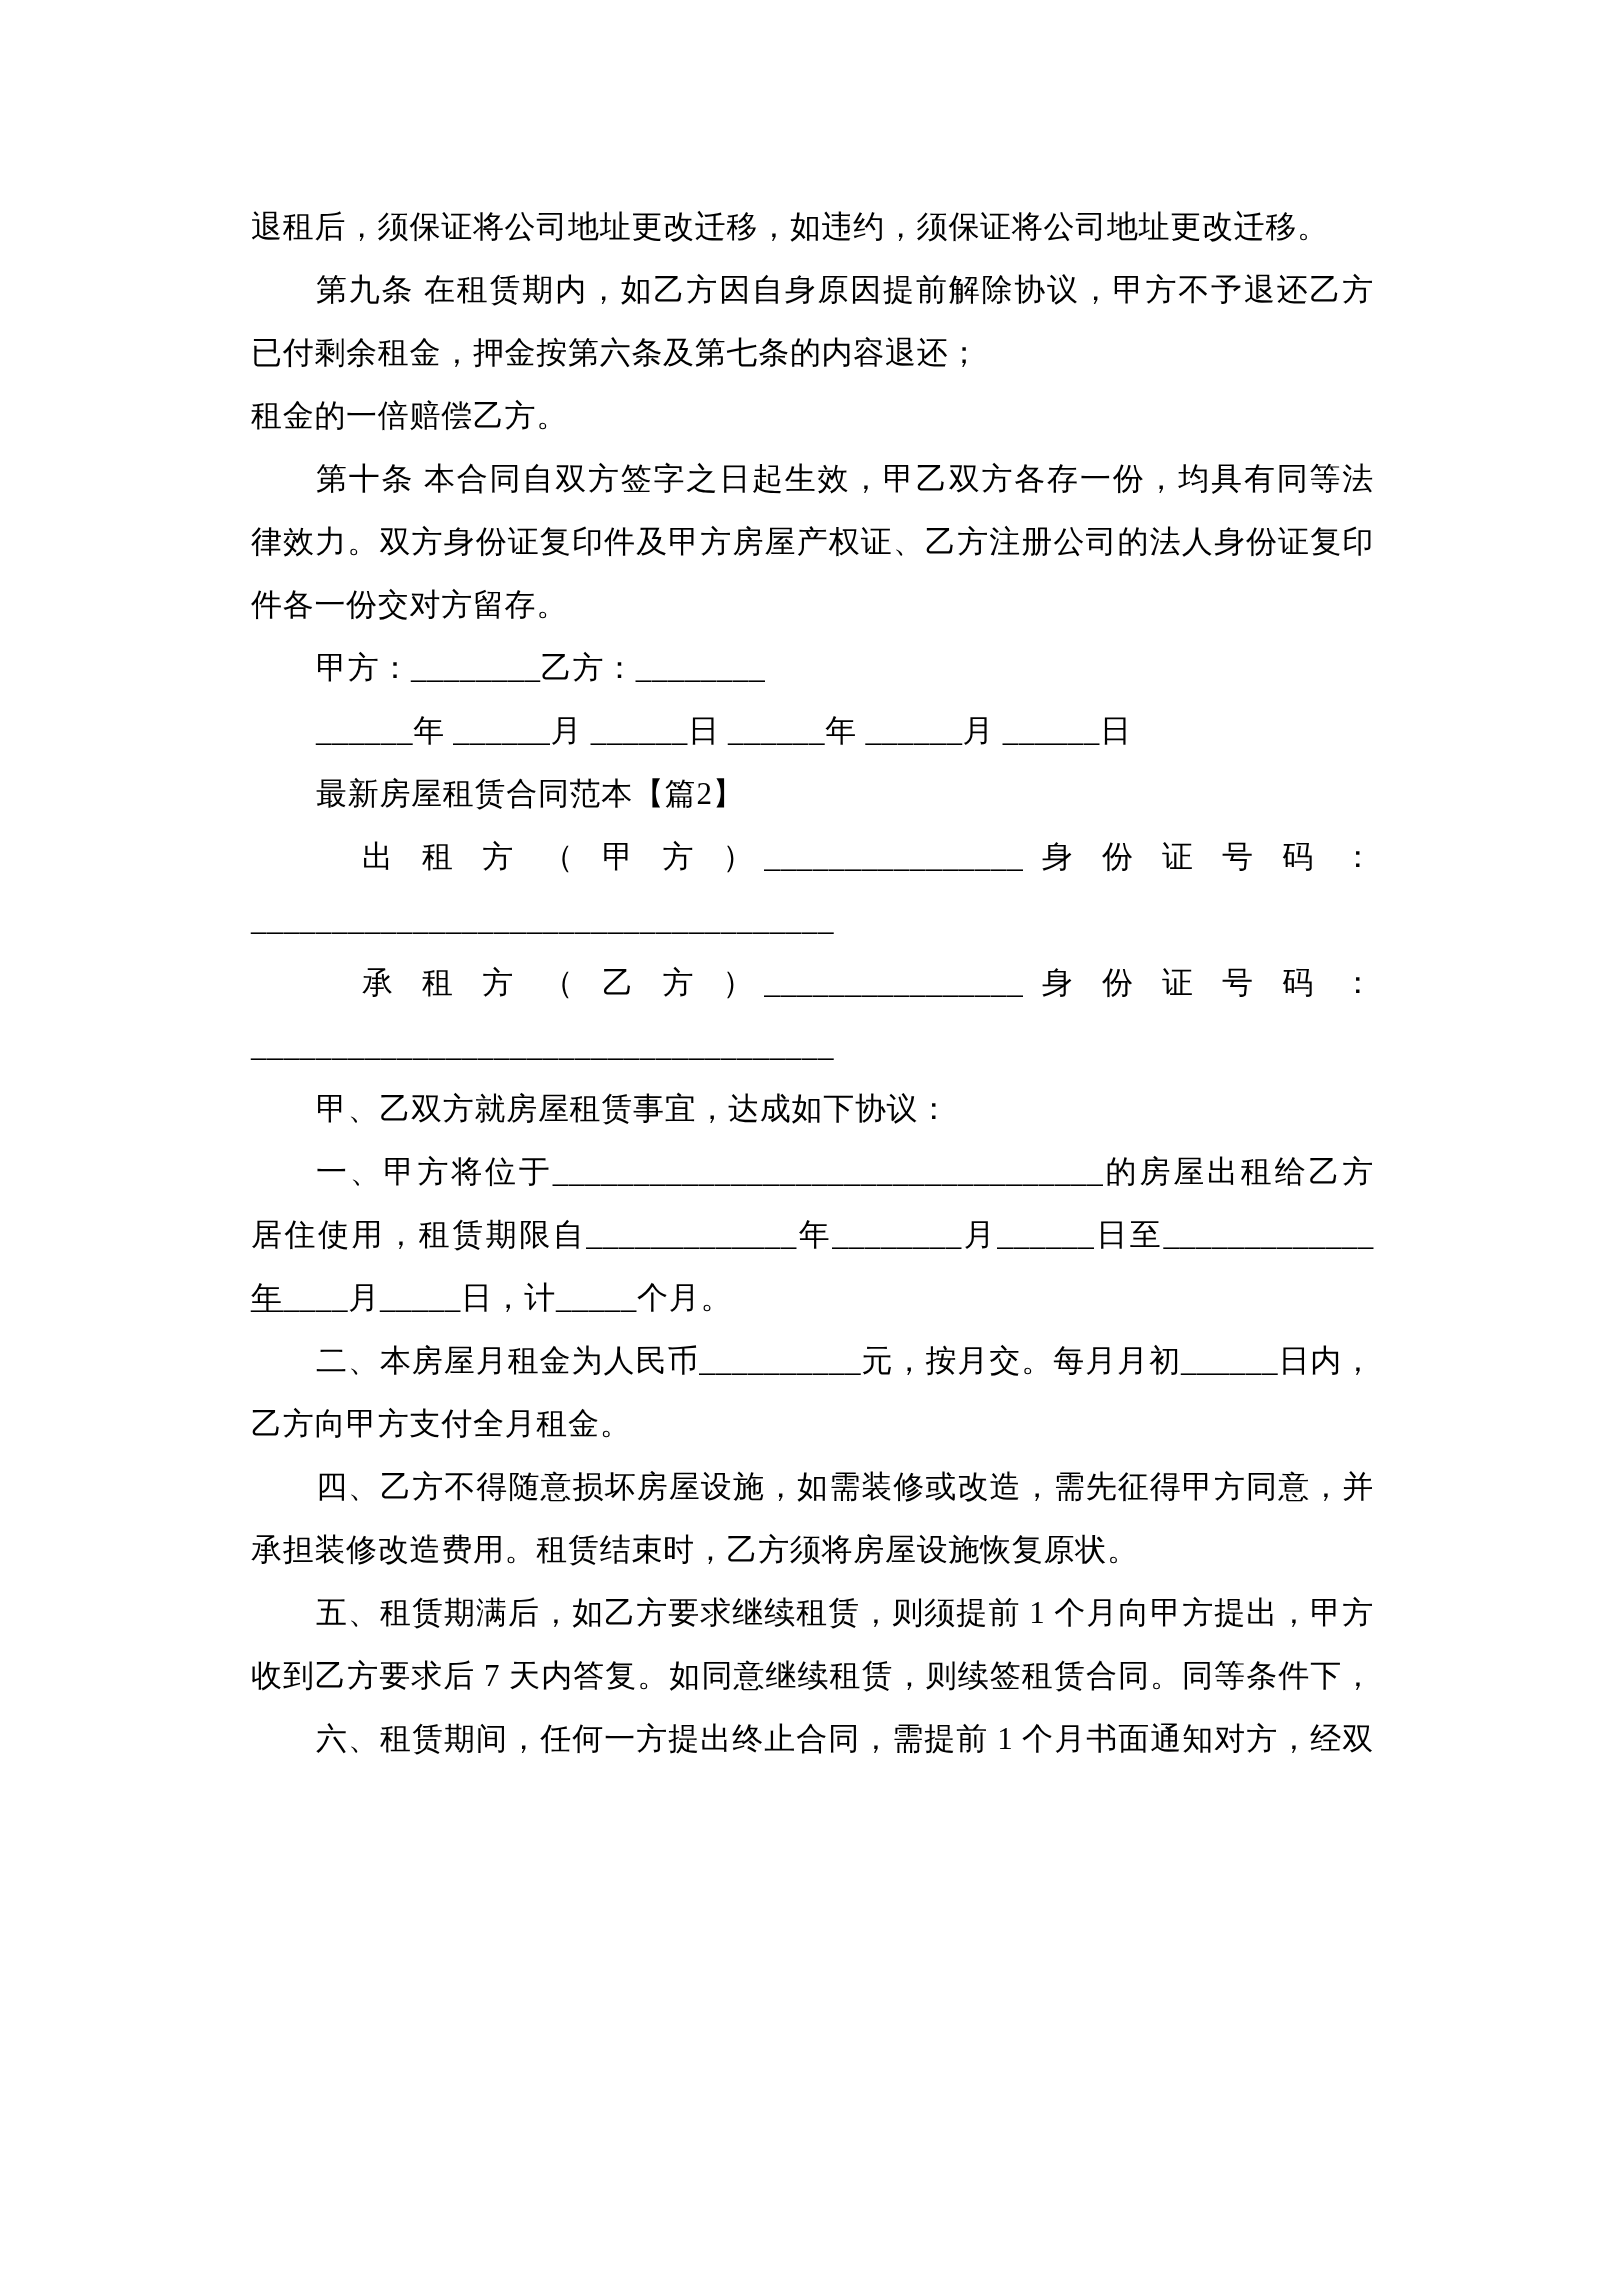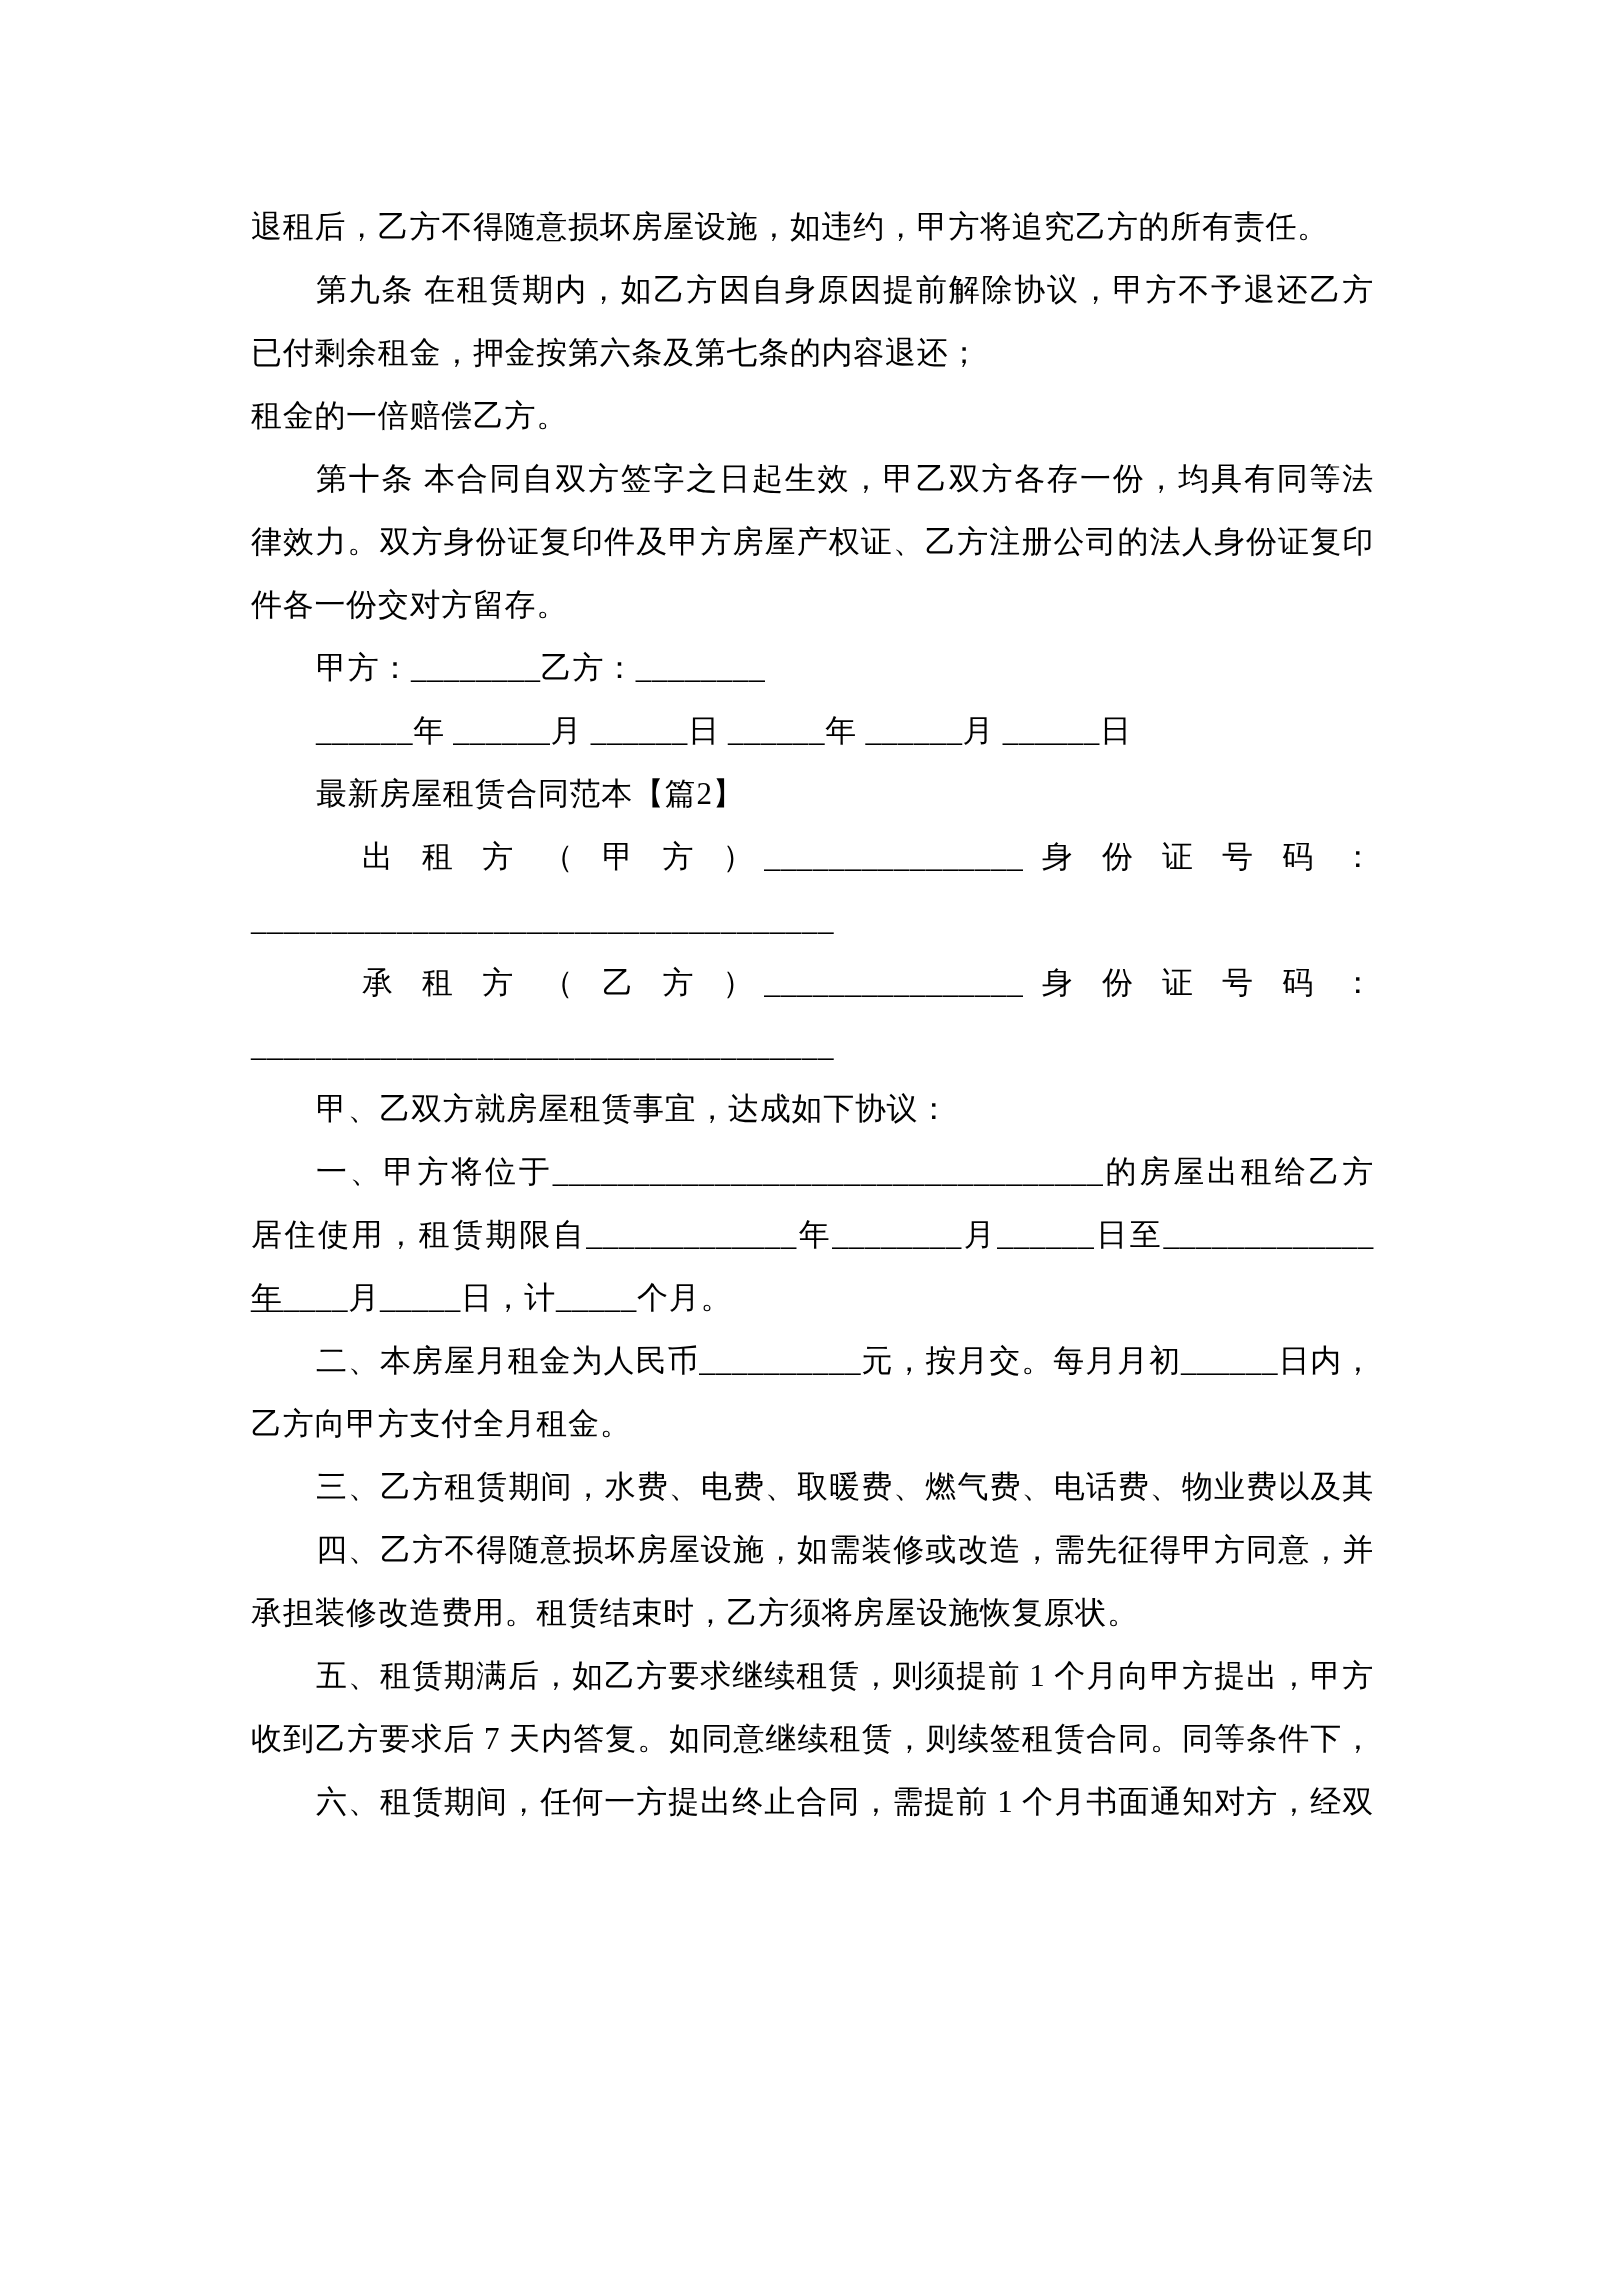--- a/index.html
+++ b/index.html
@@ -40,41 +40,40 @@
   
   .line.ind-p { text-indent: 65px; }
   
   .line.ind-lg { text-indent: 111px; }
 </style>
 </head>
 <body>
 
 <div class="page">
   <main class="doc">
-      <div class="line">退租后，乙方不得随意损坏房屋设施，如违约，甲方将追究乙方的所有责任。</div>
+      <div class="line">退租后，须保证将公司地址更改迁移，如违约，须保证将公司地址更改迁移。</div>
       <div class="line j ind-p">第九条 在租赁期内，如乙方因自身原因提前解除协议，甲方不予退还乙方</div>
       <div class="line">已付剩余租金，押金按第六条及第七条的内容退还；</div>
       <div class="line">租金的一倍赔偿乙方。</div>
       <div class="line j ind-p">第十条 本合同自双方签字之日起生效，甲乙双方各存一份，均具有同等法</div>
       <div class="line j">律效力。双方身份证复印件及甲方房屋产权证、乙方注册公司的法人身份证复印</div>
       <div class="line">件各一份交对方留存。</div>
       <div class="line ind-p">甲方：________乙方：________</div>
       <div class="line ind-p">______年 ______月 ______日 ______年 ______月 ______日</div>
       <div class="line ind-p">最新房屋租赁合同范本【篇2】</div>
       <div class="line j ind-lg">出 租 方 （ 甲 方 ）________________ 身 份 证 号 码 ：</div>
       <div class="line">____________________________________</div>
       <div class="line j ind-lg">承 租 方 （ 乙 方 ）________________ 身 份 证 号 码 ：</div>
       <div class="line">____________________________________</div>
       <div class="line ind-p">甲、乙双方就房屋租赁事宜，达成如下协议：</div>
       <div class="line j ind-p">一、甲方将位于__________________________________的房屋出租给乙方</div>
       <div class="line j">居住使用，租赁期限自_____________年________月______日至_____________年</div>
       <div class="line">______月_____日，计_____个月。</div>
       <div class="line j ind-p">二、本房屋月租金为人民币__________元，按月交。每月月初______日内，</div>
       <div class="line">乙方向甲方支付全月租金。</div>
-      <div class="line j ind-p">三、乙方租赁期间，水费、电费、取暖费、燃气费、电话费、物业费以及其</div>
       <div class="line j ind-p">四、乙方不得随意损坏房屋设施，如需装修或改造，需先征得甲方同意，并</div>
       <div class="line">承担装修改造费用。租赁结束时，乙方须将房屋设施恢复原状。</div>
       <div class="line j ind-p">五、租赁期满后，如乙方要求继续租赁，则须提前 1 个月向甲方提出，甲方</div>
       <div class="line j">收到乙方要求后 7 天内答复。如同意继续租赁，则续签租赁合同。同等条件下，</div>
       <div class="line j ind-p">六、租赁期间，任何一方提出终止合同，需提前 1 个月书面通知对方，经双</div>
     </main>
 </div>
 
 
 </body></html>

